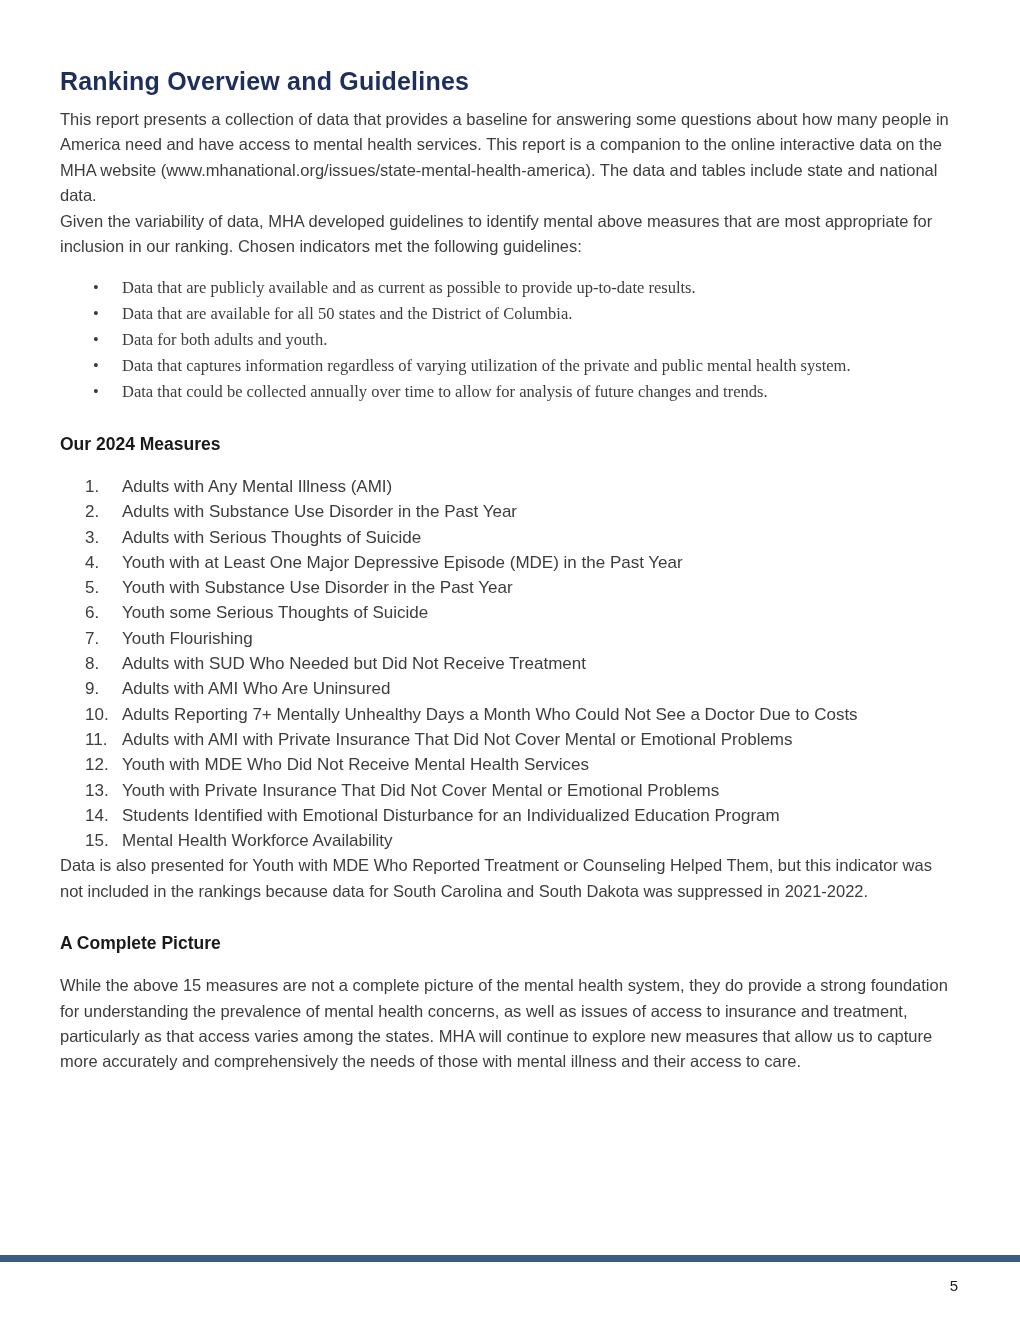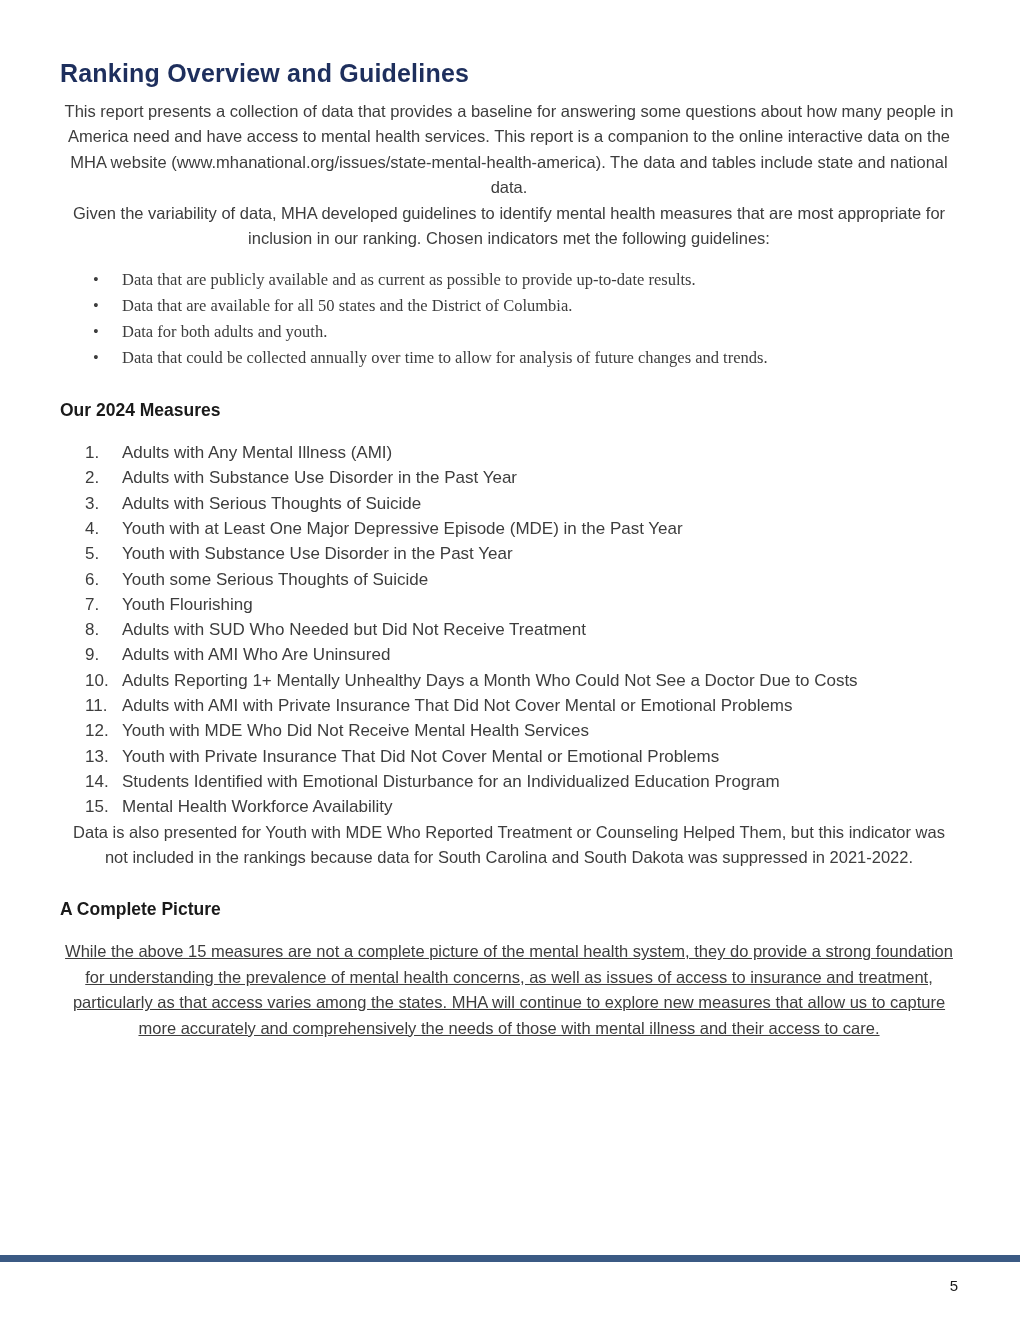--- a/index.html
+++ b/index.html
@@ -15,38 +15,37 @@
     position: relative;
     width: 1020px;
     height: 1320px;
     background: var(--color-page-bg, #ffffff);
     font-family: "Liberation Sans", "DejaVu Sans", sans-serif;
     color: var(--color-body-text, #3d3d3d);
     overflow: hidden;
   }
   .content {
     position: absolute;
-    top: 0; left: 0;
+    top: 8px; left: 0;
     width: 1020px;
     padding: 58px 62px 0 60px;
   }
   h1.doc-title {
     margin: 0 0 11px 0;
     font-size: 25px;
     line-height: 30px;
     font-weight: bold;
     letter-spacing: 0.2px;
     color: var(--color-title-navy, #1e2f5d);
   }
   p {
     margin: 0;
     font-size: 16.5px;
     line-height: 25.4px;
     color: var(--color-body-text, #3d3d3d);
-    text-align: center;
   }
   h2.sub-heading {
     margin: 28px 0 19px 0;
     font-size: 17.5px;
     line-height: 22px;
     font-weight: bold;
     color: var(--color-heading-black, #1a1a1a);
   }
   h2.sub-heading.measures-gap { }
   ul.bullet-list {
@@ -82,21 +81,21 @@
     text-indent: -37px;
     color: var(--color-body-text, #3d3d3d);
   }
   ol.numbered-list li::before {
     content: counter(m) ".";
     display: inline-block;
     width: 37px;
     text-indent: 0;
   }
   .note-para { }
-  .closing-para { margin-top: 0; text-decoration: underline; }
+  .closing-para { margin-top: 0; }
   .footer-bar {
     position: absolute;
     left: 0;
     top: 1255px;
     width: 1020px;
     height: 7px;
     background: var(--color-footer-bar, #3b5a84);
   }
   .page-number {
     position: absolute;
@@ -111,42 +110,43 @@
 <body>
 
 <div class="page">
   <div class="content">
 
     <h1 class="doc-title">Ranking Overview and Guidelines</h1>
 
     <p class="intro-para">This report presents a collection of data that provides a baseline for answering some questions about how many people in America need and have access to mental health services. This report is a companion to the online interactive data on the MHA website (www.mhanational.org/issues/state-mental-health-america). The data and tables include state and national data.</p>
 
 
-    <p>Given the variability of data, MHA developed guidelines to identify mental health measures that are most appropriate for inclusion in our ranking. Chosen indicators met the following guidelines:</p>
+    <p>Given the variability of data, MHA developed guidelines to identify mental above measures that are most appropriate for inclusion in our ranking. Chosen indicators met the following guidelines:</p>
 
     <ul class="bullet-list">
       <li>Data that are publicly available and as current as possible to provide up-to-date results.</li>
       <li>Data that are available for all 50 states and the District of Columbia.</li>
       <li>Data for both adults and youth.</li>
+      <li>Data that captures information regardless of varying utilization of the private and public mental health system.</li>
       <li>Data that could be collected annually over time to allow for analysis of future changes and trends.</li>
     </ul>
 
     <h2 class="sub-heading measures-gap">Our 2024 Measures</h2>
 
     <ol class="numbered-list">
       <li>Adults with Any Mental Illness (AMI)</li>
       <li>Adults with Substance Use Disorder in the Past Year</li>
       <li>Adults with Serious Thoughts of Suicide</li>
       <li>Youth with at Least One Major Depressive Episode (MDE) in the Past Year</li>
       <li>Youth with Substance Use Disorder in the Past Year</li>
       <li>Youth some Serious Thoughts of Suicide</li>
       <li>Youth Flourishing</li>
       <li>Adults with SUD Who Needed but Did Not Receive Treatment</li>
       <li>Adults with AMI Who Are Uninsured</li>
-      <li>Adults Reporting 1+ Mentally Unhealthy Days a Month Who Could Not See a Doctor Due to Costs</li>
+      <li>Adults Reporting 7+ Mentally Unhealthy Days a Month Who Could Not See a Doctor Due to Costs</li>
       <li>Adults with AMI with Private Insurance That Did Not Cover Mental or Emotional Problems</li>
       <li>Youth with MDE Who Did Not Receive Mental Health Services</li>
       <li>Youth with Private Insurance That Did Not Cover Mental or Emotional Problems</li>
       <li>Students Identified with Emotional Disturbance for an Individualized Education Program</li>
       <li>Mental Health Workforce Availability</li>
     </ol>
 
     <p class="note-para">Data is also presented for Youth with MDE Who Reported Treatment or Counseling Helped Them, but this indicator was not included in the rankings because data for South Carolina and South Dakota was suppressed in 2021-2022.</p>
 
     <h2 class="sub-heading">A Complete Picture</h2>

